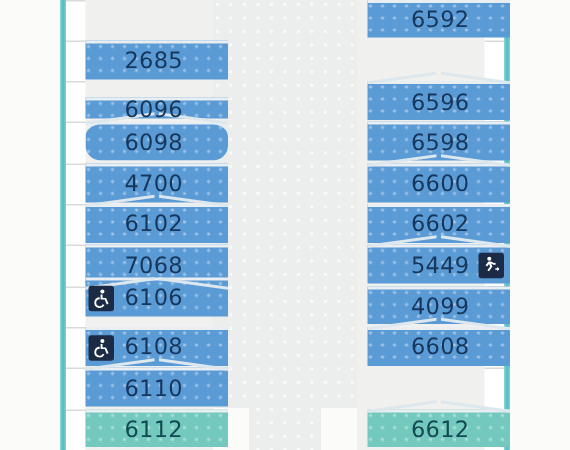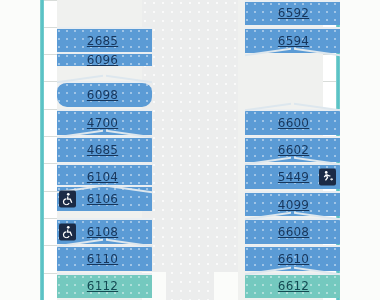--- a/index.html
+++ b/index.html
@@ -65,23 +65,22 @@
   .seat{
     position:absolute;left:0;width:95px;
     box-sizing:border-box;
     background:#5b9bd5;
     background-image:
       radial-gradient(circle at 2px 2px, rgba(255,255,255,.42) 1px, transparent 1.1px);
     background-size:8px 8px;
     border-top:2px solid #e9eef2;
     display:flex;align-items:center;
     color:#16365c;
-    font-size:12px;
+    font-size:15px;
     letter-spacing:.2px;
-    text-decoration:underline;
   }
   .seat.exitrow{
     background:#74c9bf;
     background-image:
       radial-gradient(circle at 2px 2px, rgba(255,255,255,.42) 1px, transparent 1.1px);
     background-size:8px 8px;
     color:#134a52;
   }
   .seat .label{
     width:100%;text-align:center;
@@ -157,36 +156,36 @@
       <div class="wtick" style="top: 299.8px;"></div>
     </div>
 
   <div class="wall left"></div>
   <div class="wall right"></div>
 
   <div class="seat-col left" id="colLeft">
       <div class="seat" style="top: 26.8px; height: 25.9px;">
         <span class="label">2685</span>
       </div>
-      <div class="seat" style="top: 52px; height: 14px; justify-content: flex-end;">
+      <div class="seat" style="top: 65px; height: 14px; justify-content: flex-end;">
         <span class="label">6096</span>
       </div>
       <div class="chev" style="top: 74.4px;"></div>
       <div class="seat" style="top: 81.4px; height: 25.9px; border-radius: 10px;">
         <span class="label">6098</span>
       </div>
       <div class="seat" style="top: 108.7px; height: 25.9px;">
         <span class="label">4700</span>
       </div>
       <div class="chev" style="top: 129px;"></div>
       <div class="seat" style="top: 136px; height: 25.9px;">
-        <span class="label">4685</span>
+        <span class="label">6102</span>
       </div>
       <div class="seat" style="top: 163.3px; height: 25.9px;">
-        <span class="label">6104</span>
+        <span class="label">7068</span>
       </div>
       <div class="chev" style="top: 183.6px;"></div>
       <div class="seat" style="top: 185px; height: 25.9px;">
         <span class="label">6106</span>
         <span class="badge">
           <svg width="13" height="13" viewBox="0 0 24 24" aria-hidden="true">
             <circle cx="13.4" cy="3.4" r="2.5" fill="#ffffff"></circle>
             <path d="M11.2 7.2v6.1h5.0l2.6 6.0 2.2-.9-3.1-7.1h-4.3V7.2z" fill="#ffffff"></path>
             <path d="M10.0 10.4a6.6 6.6 0 1 0 6.0 9.6l-2.1-1.0a4.3 4.3 0 1 1-3.9-6.2z" fill="#ffffff"></path>
           </svg>
@@ -207,24 +206,27 @@
         <span class="label">6110</span>
       </div>
       <div class="seat exitrow" style="top: 272.5px; height: 25.9px;">
         <span class="label">6112</span>
       </div>
     </div>
   <div class="seat-col right" id="colRight">
       <div class="seat" style="top: -0.5px; height: 25.9px;">
         <span class="label">6592</span>
       </div>
-      <div class="seat" style="top: 26.8px; height: 25.9px;">
-        <span class="label">6594</span>
-      </div>
       <div class="chev" style="top: 47.1px;"></div>
+      <div class="seat" style="top: 54.1px; height: 25.9px;">
+        <span class="label">6596</span>
+      </div>
+      <div class="seat" style="top: 81.4px; height: 25.9px;">
+        <span class="label">6598</span>
+      </div>
       <div class="chev" style="top: 101.7px;"></div>
       <div class="seat" style="top: 108.7px; height: 25.9px;">
         <span class="label">6600</span>
       </div>
       <div class="seat" style="top: 136px; height: 25.9px;">
         <span class="label">6602</span>
       </div>
       <div class="chev" style="top: 156.3px;"></div>
       <div class="seat" style="top: 163.3px; height: 25.9px;">
         <span class="label">5449</span>
@@ -237,22 +239,19 @@
           </svg>
         </span>
       </div>
       <div class="seat" style="top: 190.6px; height: 25.9px;">
         <span class="label">4099</span>
       </div>
       <div class="chev" style="top: 210.9px;"></div>
       <div class="seat" style="top: 217.9px; height: 25.9px;">
         <span class="label">6608</span>
       </div>
-      <div class="seat" style="top: 245.2px; height: 25.9px;">
-        <span class="label">6610</span>
-      </div>
       <div class="chev" style="top: 265.5px;"></div>
       <div class="seat exitrow" style="top: 272.5px; height: 25.9px; justify-content: flex-end;">
         <span class="label">6612</span>
       </div>
     </div>
 
 </div>
 
 </body></html>

